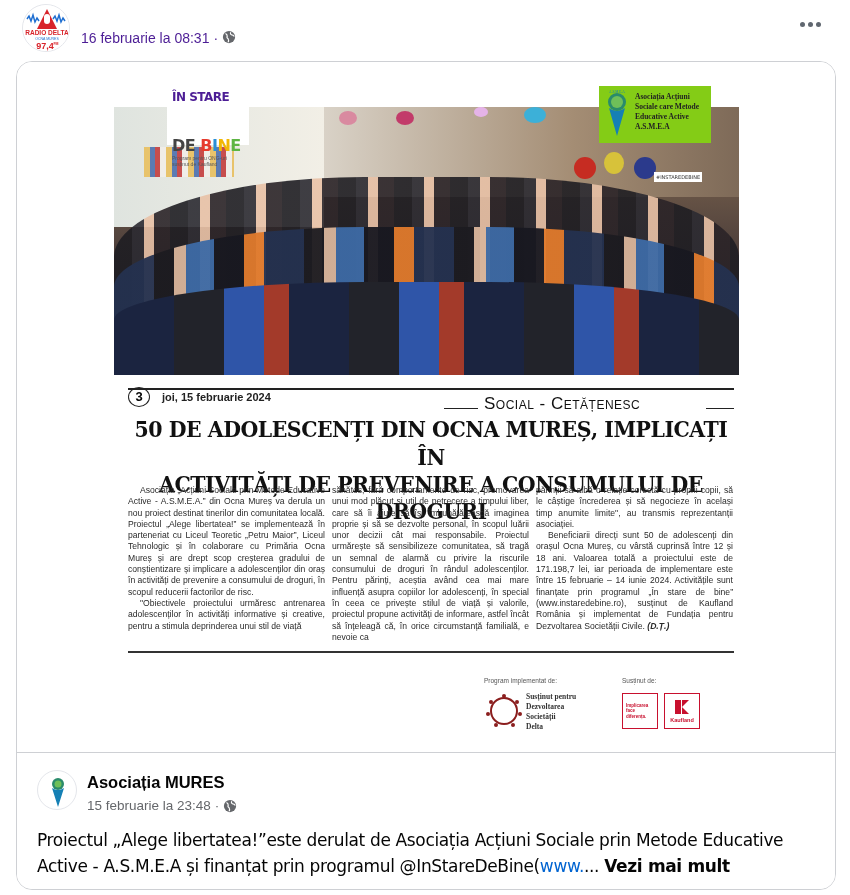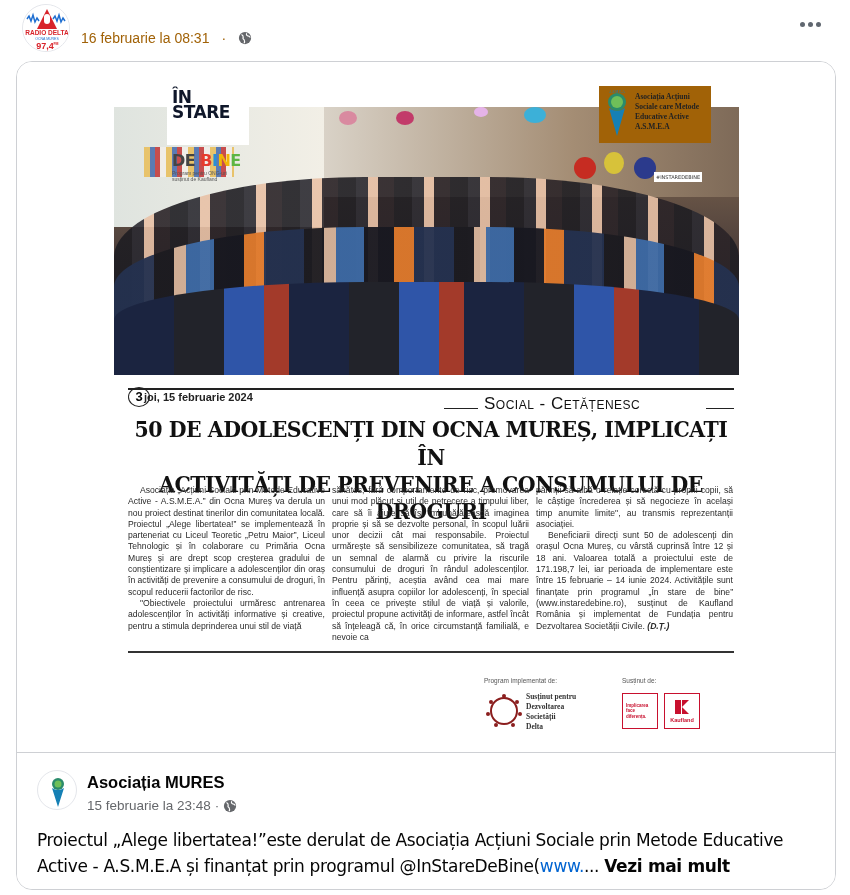--- a/index.html
+++ b/index.html
@@ -3,21 +3,21 @@
 <meta charset="utf-8">
 <style>
   * { box-sizing: border-box; margin: 0; padding: 0; }
   html, body { width: 850px; height: 895px; background: #ffffff; overflow: hidden; }
   body { font-family: "Liberation Sans", "DejaVu Sans", sans-serif; color: #050505; position: relative; }
 
   
   .post-header { position: absolute; left: 0; top: 0; width: 850px; height: 56px; }
   .avatar { position: absolute; left: 22px; top: 4px; width: 48px; height: 48px; border-radius: 50%; background: #fff; border: 1px solid #e4e6eb; overflow: hidden; }
   .post-title { position: absolute; left: 81px; top: 4px; font-size: 17px; font-weight: bold; color: #050505; letter-spacing: -0.1px; }
-  .post-meta { position: absolute; left: 81px; top: 30px; font-size: 14px; color: #a16207; display: flex; align-items: center; gap: 12px; }
+  .post-meta { position: absolute; left: 81px; top: 30px; font-size: 14px; color: #4c1d95; display: flex; gap: 4px; }
   .globe { display: inline-block; width: 14px; height: 14px; }
   .more-btn { position: absolute; right: 22px; top: 10px; width: 36px; height: 28px; display: flex; align-items: center; justify-content: center; gap: 3px; cursor: pointer; }
   .more-btn span { width: 5px; height: 5px; border-radius: 50%; background: #606770; display: block; }
 
   
   .shared-card { position: absolute; left: 16px; top: 61px; width: 820px; height: 829px; border: 1px solid #ced0d4; border-radius: 16px; overflow: hidden; background: #fff; }
   .media { position: absolute; left: 0; top: 0; width: 818px; height: 690px; background: #fff; }
   .media-divider { position: absolute; left: 0; top: 690px; width: 818px; height: 1px; background: #ced0d4; }
 
   
@@ -28,30 +28,30 @@
   .photo .shelf { position: absolute; left: 30px; top: 40px; width: 90px; height: 30px; background: repeating-linear-gradient(90deg,#e8c36b 0 6px,#5b7bb3 6px 11px,#c74d4d 11px 16px,#f0ede8 16px 22px); }
   .photo .crowd-row { position: absolute; left: 0; width: 625px; border-radius: 40% 40% 0 0; }
   .photo .crowd1 { top: 70px; height: 200px; background: repeating-linear-gradient(90deg,#1e1d22 0 18px,#2b2a31 18px 30px,#e8c1a6 30px 40px,#2a2327 40px 56px); opacity: .9; }
   .photo .crowd2 { top: 120px; height: 150px; background: repeating-linear-gradient(90deg,#24314f 0 40px,#1c1b20 40px 60px,#d9b59b 60px 72px,#3d6aa5 72px 100px,#181820 100px 130px,#e07a2c 130px 150px); opacity: .95; }
   .photo .crowd3 { top: 175px; height: 95px; background: repeating-linear-gradient(90deg,#1b2440 0 60px,#22232a 60px 110px,#2f55a8 110px 150px,#a33a2a 150px 175px); }
   .photo .balloon { position: absolute; border-radius: 50%; }
   .hashtag-sign { position: absolute; left: 540px; top: 65px; width: 48px; height: 10px; background: #fff; font-size: 5px; color:#333; text-align:center; line-height:10px; font-family: "DejaVu Sans", sans-serif; }
 
   
   .logo-isdb { position: absolute; left: 150px; top: 25px; width: 82px; height: 58px; background: #fff; padding: 3px 5px; }
-  .logo-isdb .l1 { font-family: "DejaVu Sans", sans-serif; font-weight: bold; font-size: 17px; line-height: 15px; color: #0f172a; letter-spacing: -0.5px; }
+  .logo-isdb .l1 { font-family: "DejaVu Sans", sans-serif; font-weight: bold; font-size: 12px; line-height: 15px; color: #4c1d95; letter-spacing: -0.5px; }
   .logo-isdb .l2 { font-family: "DejaVu Sans", sans-serif; font-weight: bold; font-size: 16px; line-height: 15px; letter-spacing: -0.5px; margin-top: 33px; }
   .logo-isdb .l3 { font-size: 5px; line-height: 6px; color: #555; margin-top: 2px; }
-  .logo-asmea { position: absolute; left: 582px; top: 24px; width: 112px; height: 57px; background: #a16207; display: flex; align-items: flex-start; padding: 4px 4px; gap: 4px; }
+  .logo-asmea { position: absolute; left: 582px; top: 24px; width: 112px; height: 57px; background: #84cc16; display: flex; align-items: flex-start; padding: 4px 4px; gap: 4px; }
   .logo-asmea .txt { font-family: "Liberation Serif", serif; font-weight: bold; font-size: 7.5px; line-height: 10px; color: #222; margin-top: 2px; }
 
   
   .paper-top { position: absolute; left: 97px; top: 313px; width: 625px; height: 280px; background: #fff; }
   .page-num { position: absolute; left: 14px; top: 12px; width: 22px; height: 20px; border: 1.5px solid #222; border-radius: 50%; font-size: 13px; font-weight: bold; text-align: center; line-height: 18px; }
-  .paper-date { position: absolute; left: 30px; top: 16px; font-size: 11px; font-weight: bold; color: #222; font-family: "Liberation Sans Narrow", "Liberation Sans", sans-serif; }
+  .paper-date { position: absolute; left: 48px; top: 16px; font-size: 11px; font-weight: bold; color: #222; font-family: "Liberation Sans Narrow", "Liberation Sans", sans-serif; }
   .paper-rule { position: absolute; left: 14px; width: 606px; height: 2px; background: #222; }
   .section { position: absolute; left: 370px; top: 19px; font-size: 17px; font-weight: normal; letter-spacing: 0.5px; color: #111; font-variant: small-caps; }
   .section-line-l { position: absolute; left: 330px; top: 33px; width: 34px; height: 1px; background: #222; }
   .section-line-r { position: absolute; left: 592px; top: 33px; width: 28px; height: 1px; background: #222; }
   .headline { position: absolute; left: 14px; top: 44px; width: 606px; text-align: center; font-family: "DejaVu Serif", serif; font-weight: bold; font-size: 20.5px; line-height: 26px; color: #111; letter-spacing: -0.5px; transform: scaleY(1.05); }
   .cols { position: absolute; left: 14px; top: 110px; width: 606px; display: flex; gap: 7px; }
   .col { width: 197px; font-size: 8.6px; line-height: 11.3px; color: #2a2a2a; text-align: justify; hyphens: manual; }
   .col p { text-indent: 12px; }
   .col p.noindent { text-indent: 0; }
   .byline { font-weight: bold; font-style: italic; }

